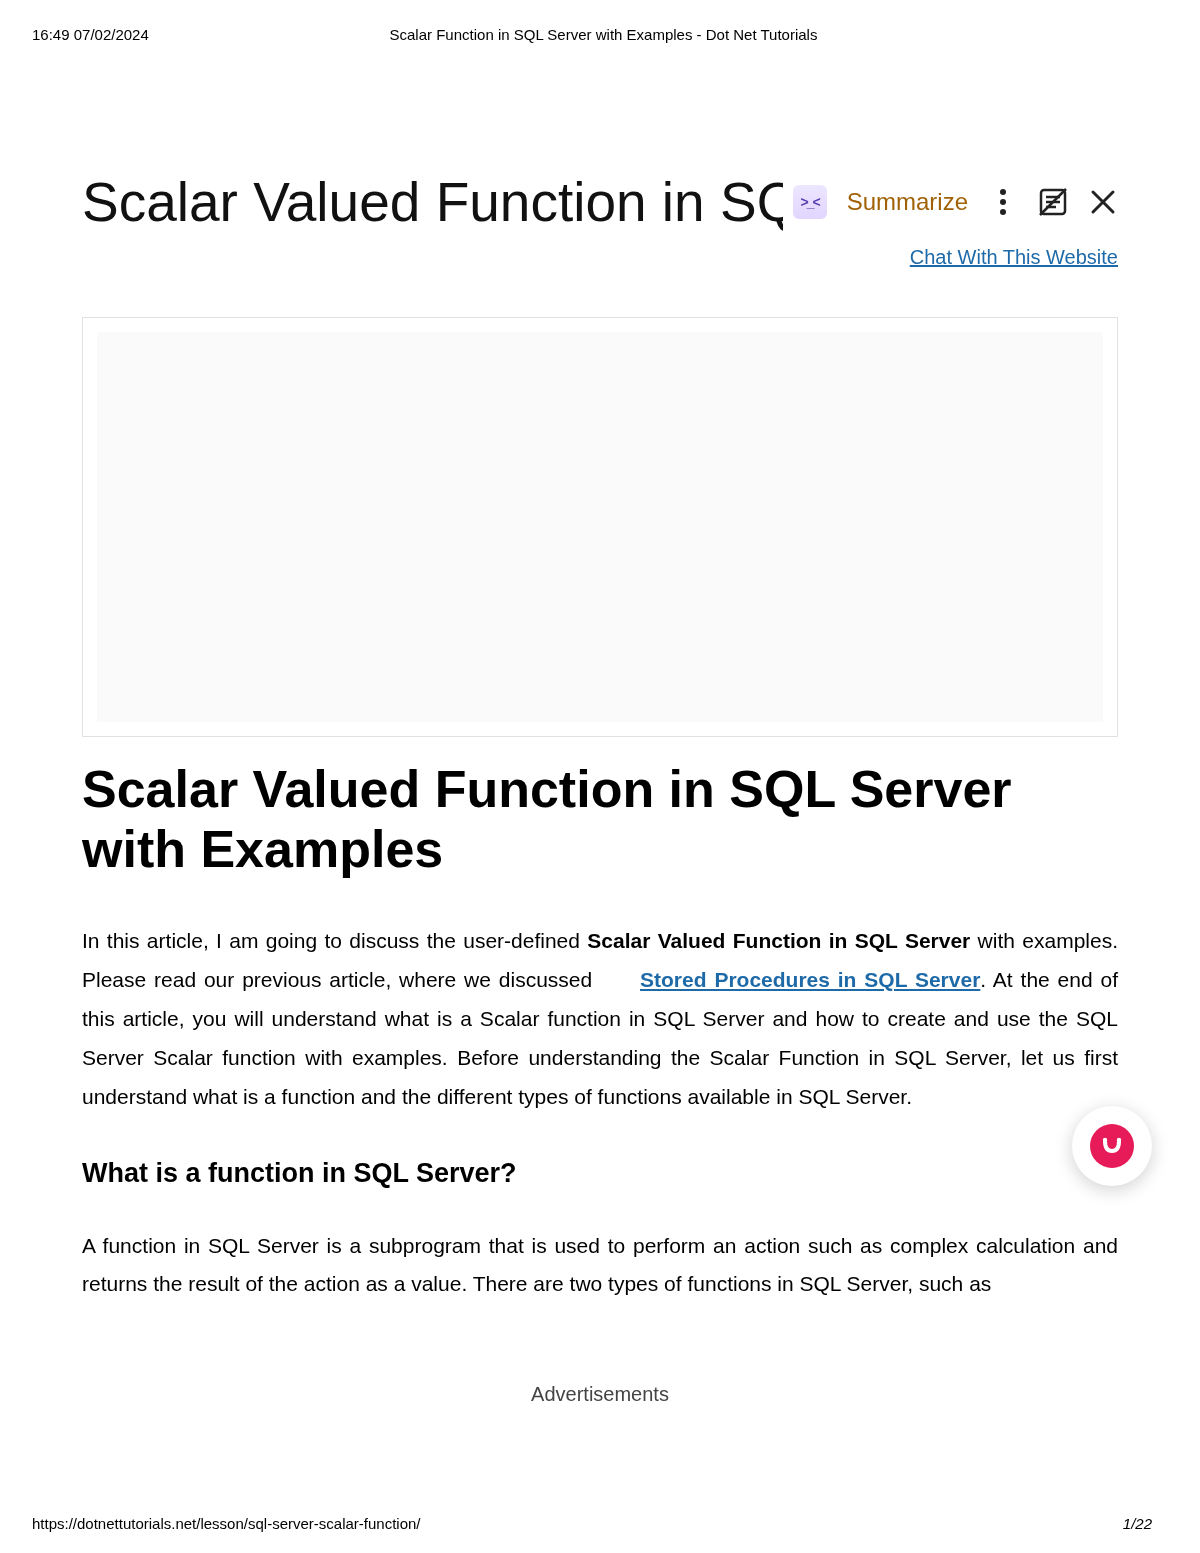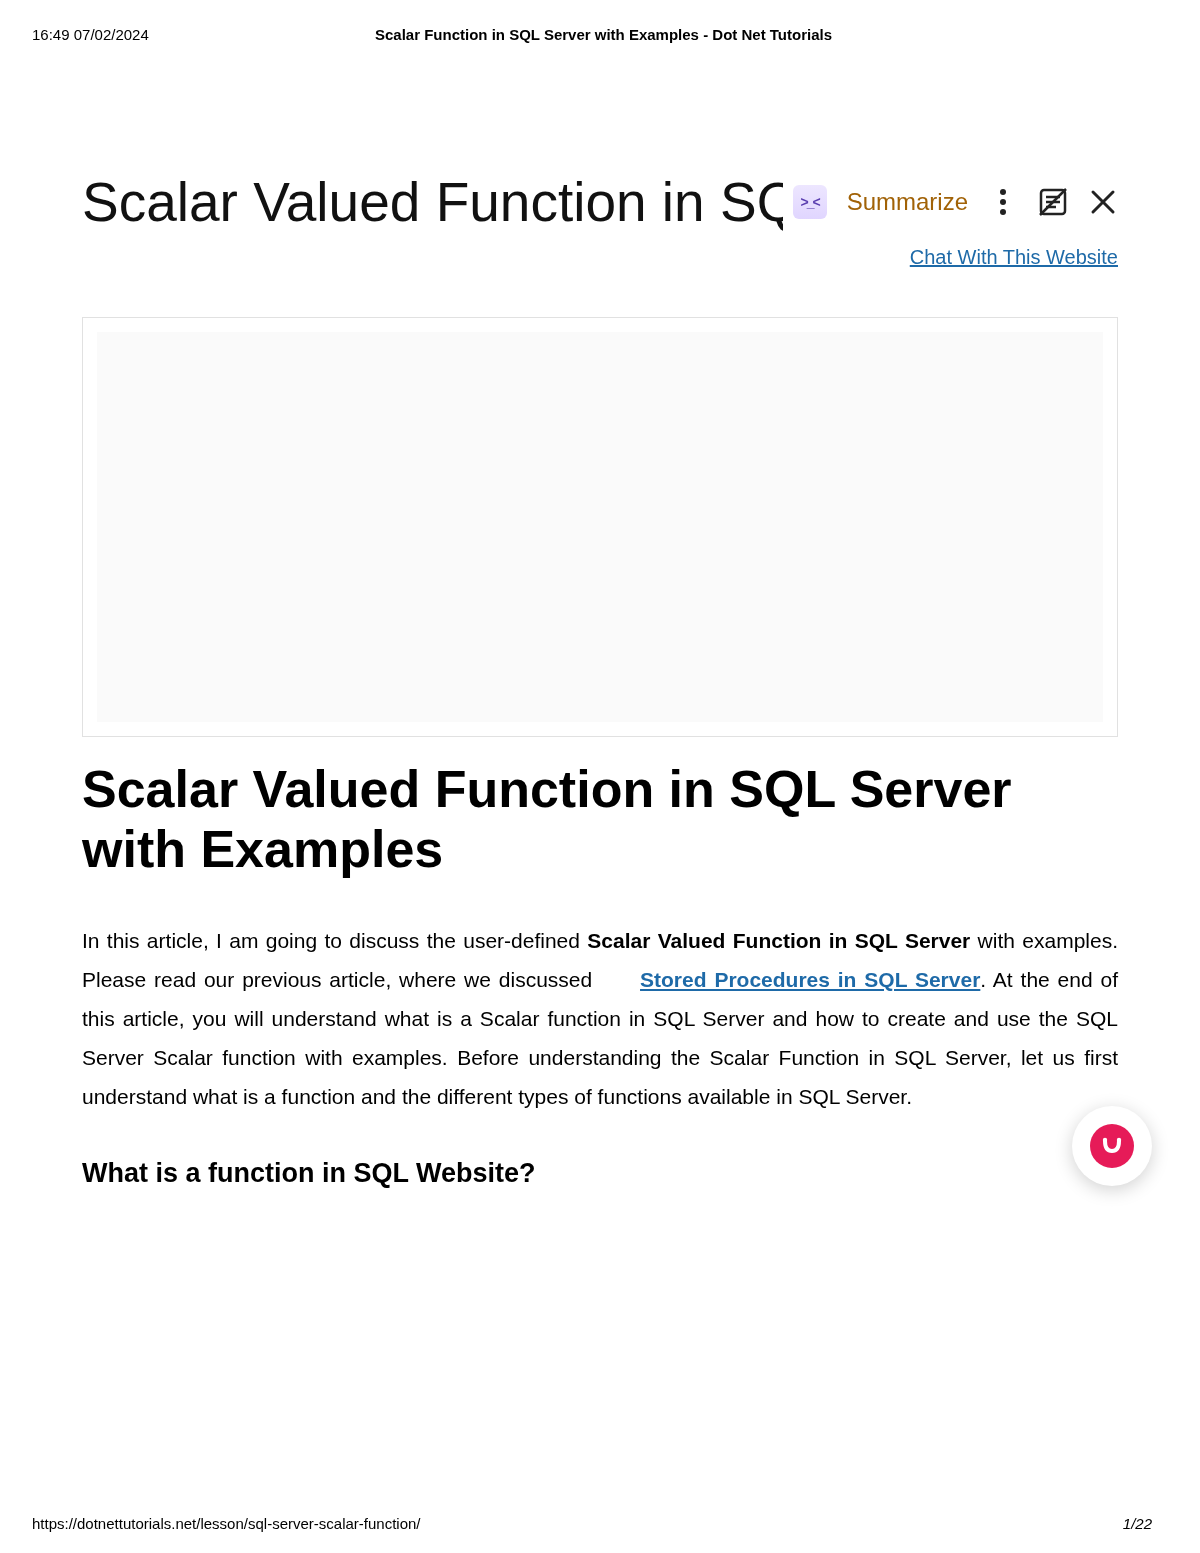--- a/index.html
+++ b/index.html
@@ -13,21 +13,21 @@
   }
   .print-header {
     position: absolute;
     top: 26px;
     left: 0;
     right: 0;
     font-size: 15px;
     color: #000;
   }
   .print-time { position: absolute; left: 32px; }
-  .print-title { position: absolute; left: 7px; right: 0; text-align: center; font-weight: bold; }
+  .print-title { position: absolute; left: 7px; right: 0; text-align: center; }
   .content {
     position: absolute;
     top: 170px;
     left: 82px;
     width: 1036px;
   }
   .title-row {
     display: flex;
     align-items: center;
     justify-content: space-between;
@@ -196,23 +196,25 @@
   <div class="ad-box">
     <div class="ad-box-inner"></div>
   </div>
 
   <h2 class="article-h1">Scalar Valued Function in SQL Server with Examples</h2>
 
   <p class="article-p">
     <span>In this article, I am going to discuss the user-defined </span><b>Scalar Valued Function in SQL Server</b><span> with examples. Please read our previous article, where we discussed </span><a href="#" class="inline-link">Stored Procedures in SQL Server</a><span>. At the end of this article, you will understand what is a Scalar function in SQL Server and how to create and use the SQL Server Scalar function with examples. Before understanding the Scalar Function in SQL Server, let us first understand what is a function and the different types of functions available in SQL Server.</span>
   </p>
 
-  <h3 class="article-h2">What is a function in SQL Website?</h3>
-
-
+  <h3 class="article-h2">What is a function in SQL Server?</h3>
+
+  <p class="article-p2">A function in SQL Server is a subprogram that is used to perform an action such as complex calculation and returns the result of the action as a value. There are two types of functions in SQL Server, such as</p>
+
+  <div class="ads-label">Advertisements</div>
 
 </div>
 
 <div class="fab">
   <div class="fab-inner">
     <svg width="26" height="26" viewBox="0 0 26 26">
       <path d="M6 8 Q6 18 13 18 Q20 18 20 8" fill="none" stroke="#fff" stroke-width="4" stroke-linecap="round"></path>
       <circle cx="6" cy="7" r="2.2" fill="#fff"></circle>
       <circle cx="20" cy="7" r="2.2" fill="#fff"></circle>
     </svg>

